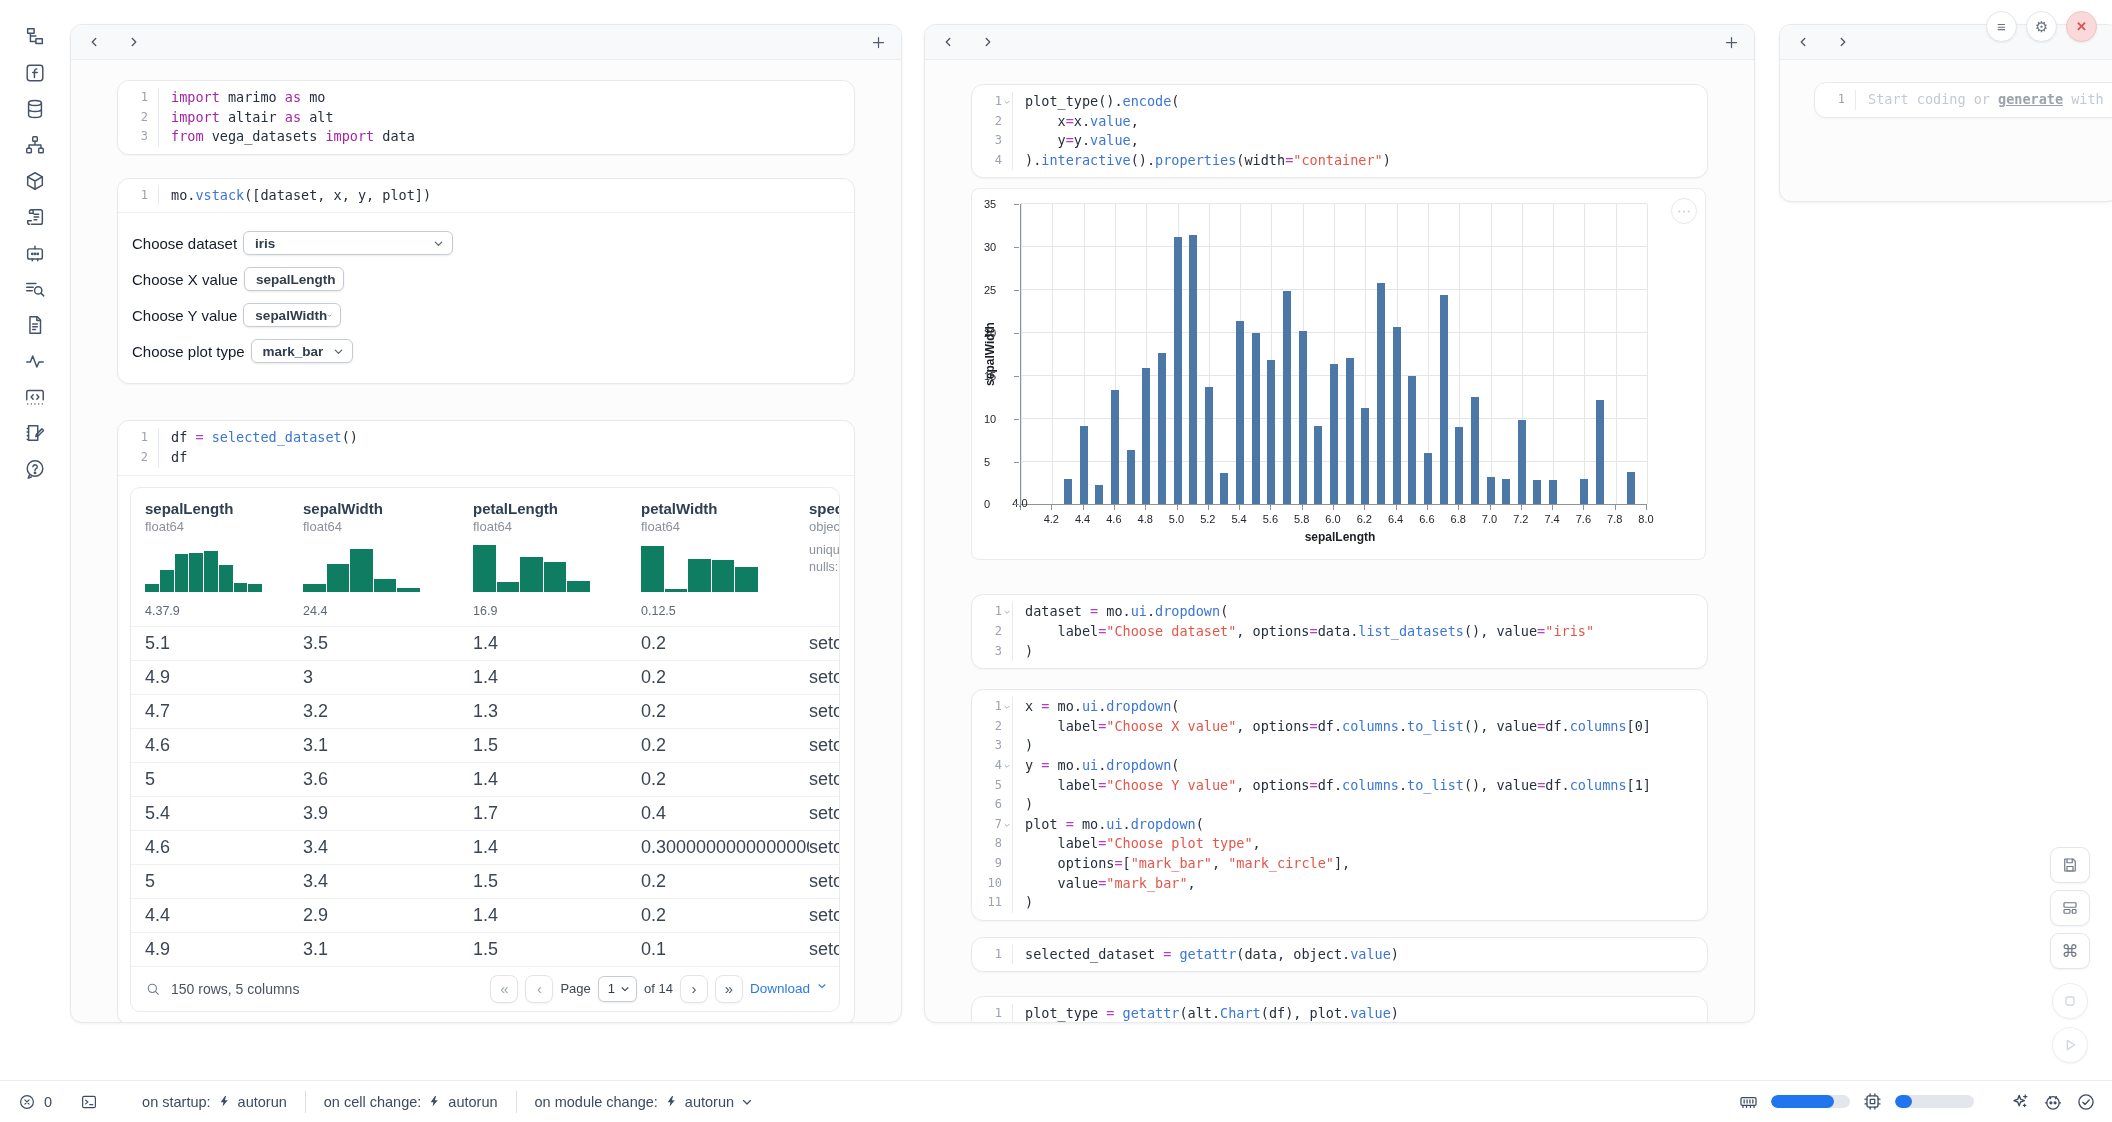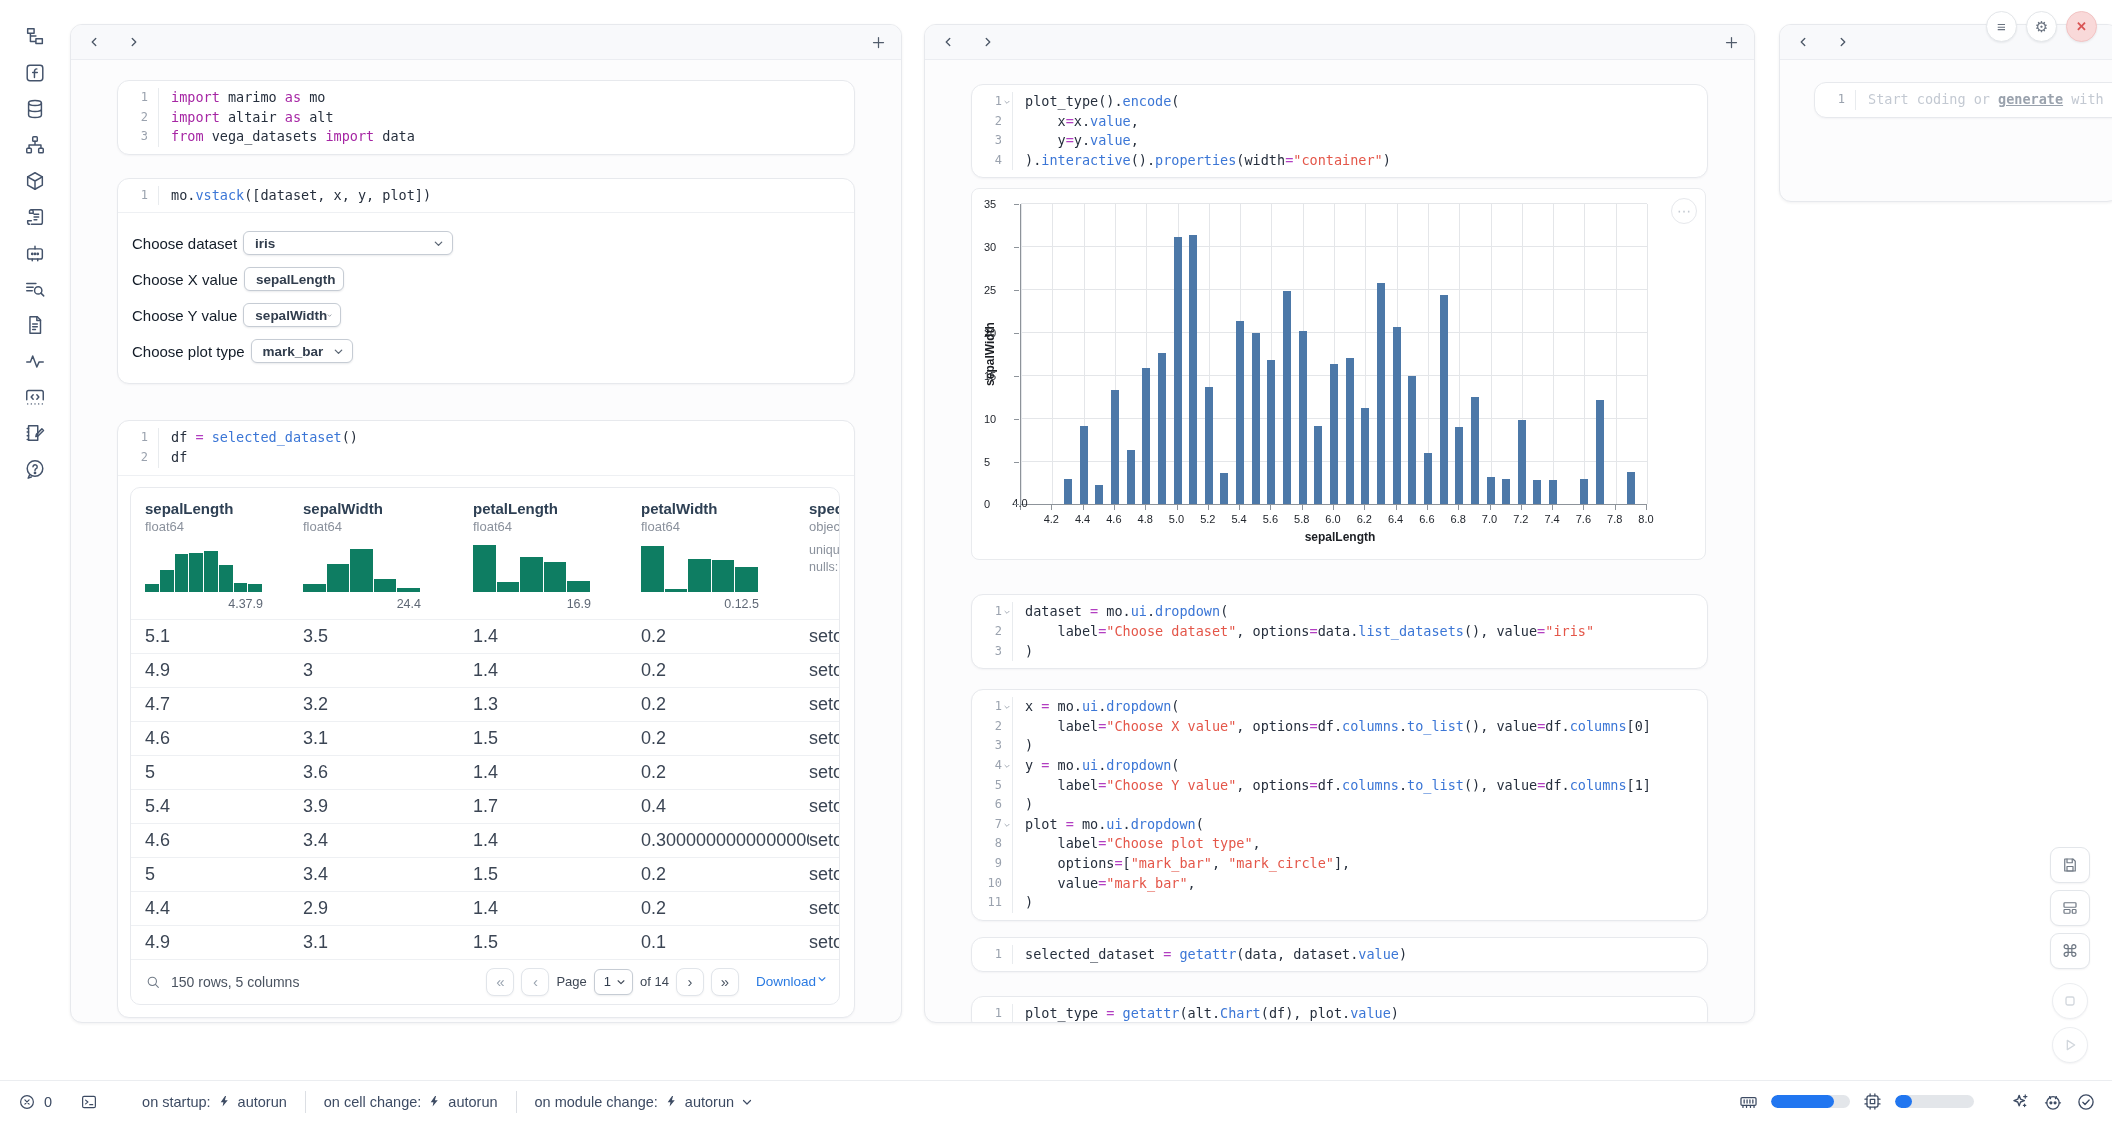--- a/index.html
+++ b/index.html
@@ -58,39 +58,39 @@
   .table-out{padding:11px 12px 12px 12px}
   .dataframe{border:1px solid #e8eaee;border-radius:10px;overflow:hidden;background:#fff;width:710px;
              box-sizing:border-box}
   .df-grid{display:grid;grid-template-columns:158px 170px 168px 168px 1fr;padding-left:14px}
   .df-head{padding-top:12px;padding-bottom:8px}
   .th{overflow:hidden;white-space:nowrap}
   .th-name{font-size:15px;font-weight:700;color:#2e4054}
   .th-type{font-size:13px;color:#8a919c;margin-top:2px}
   .hist{display:flex;align-items:flex-end;height:48px;width:118px;margin-top:10px}
   .hist b{flex:1;margin-right:1px;background:#0e7d62}
-  .hist-range{display:flex;justify-content:flex-end;width:118px;font-size:12.5px;
-              color:#5f6876;margin-top:5px}
+  .hist-range{display:flex;justify-content:flex-start;width:118px;font-size:12.5px;
+              color:#5f6876;margin-top:12px}
   .th-meta{font-size:12.5px;color:#8a919c;margin-top:8px;line-height:17px}
   .df-row{border-top:1px solid #eef0f3;height:33px;align-items:center;font-size:18px;color:#3b4554}
   .td{overflow:hidden;white-space:nowrap}
   .df-footer{display:flex;align-items:center;height:44px;border-top:1px solid #eef0f3;
              padding:0 12px 0 14px}
   .df-summary{font-size:14px;color:#4a5360;margin-left:10px}
   .pager{display:flex;align-items:center;margin-left:auto;gap:7px}
   .pg-btn{width:28px;height:28px;border:1px solid #e1e5ea;border-radius:8px;background:#fff;
           box-shadow:0 1px 2px rgba(16,24,40,.05);font-size:15px;color:#4a5563;cursor:pointer;
           display:flex;align-items:center;justify-content:center;padding:0}
   .pg-btn.muted{color:#9aa4b0}
   .pg-label{font-size:13px;color:#3e4755}
   .page-select{display:inline-flex;align-items:center;gap:5px;height:24px;border:1px solid #c6ccd4;
                border-radius:6px;background:#fff;padding:0 6px 0 9px;font-size:13px;color:#313d4d;
                box-shadow:0 1px 2px rgba(16,24,40,.08);cursor:pointer}
-  .download{display:inline-flex;align-items:flex-start;gap:1px;color:#2a7ae2;font-size:13.5px;
-            margin-left:10px;cursor:pointer;text-decoration:none}
+  .download{display:inline-flex;align-items:flex-start;gap:7px;color:#2a7ae2;font-size:13.5px;
+            cursor:pointer;text-decoration:none}
 
   
   .chart-card{position:relative;margin-top:10px;width:735px;height:372px;border:1px solid #e9ebee;
               border-radius:8px;background:#fff;box-sizing:border-box}
   #plot-area{position:absolute;left:48px;top:15px;width:626px;height:300px;
              border-left:1px solid #8d939a;border-bottom:1px solid #8d939a}
   .gl-v{position:absolute;top:0;bottom:0;width:1px;background:#e4e6e9}
   .gl-h{position:absolute;left:0;right:0;height:1px;background:#e4e6e9}
   .bar{position:absolute;bottom:0;width:8px;background:#4c78a8}
   .xtick{position:absolute;width:1px;height:5px;background:#8d939a}
@@ -824,21 +824,21 @@
           </div>
         </div>
     </div>
     <div class="cell-wrap" style="margin-top:16px">
       <div class="code-cell">
           <div class="cl">
             <span class="ln">
               <span class="num">1</span>
               <span class="foldslot"></span>
             </span>
-            <span class="ct"><span class="tok-p">selected_dataset </span><span class="tok-o">=</span><span class="tok-p"> </span><span class="tok-n">getattr</span><span class="tok-p">(data, dataset.</span><span class="tok-n">value</span><span class="tok-p">)</span></span>
+            <span class="ct"><span class="tok-p">selected_dataset </span><span class="tok-o">=</span><span class="tok-p"> </span><span class="tok-n">getattr</span><span class="tok-p">(data, object.</span><span class="tok-n">value</span><span class="tok-p">)</span></span>
           </div>
         </div>
     </div>
     <div class="cell-wrap" style="margin-top:24px">
       <div class="code-cell">
           <div class="cl">
             <span class="ln">
               <span class="num">1</span>
               <span class="foldslot"></span>
             </span>

